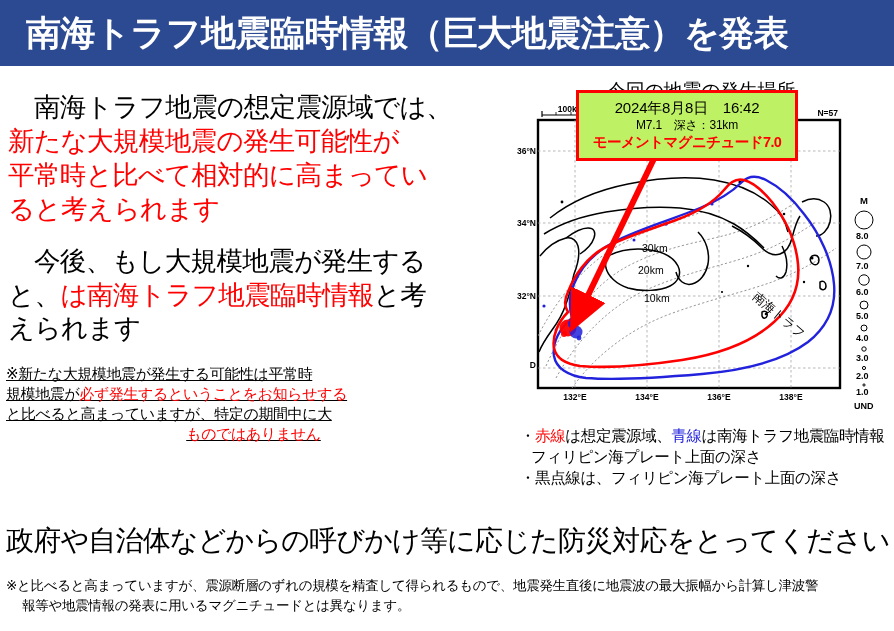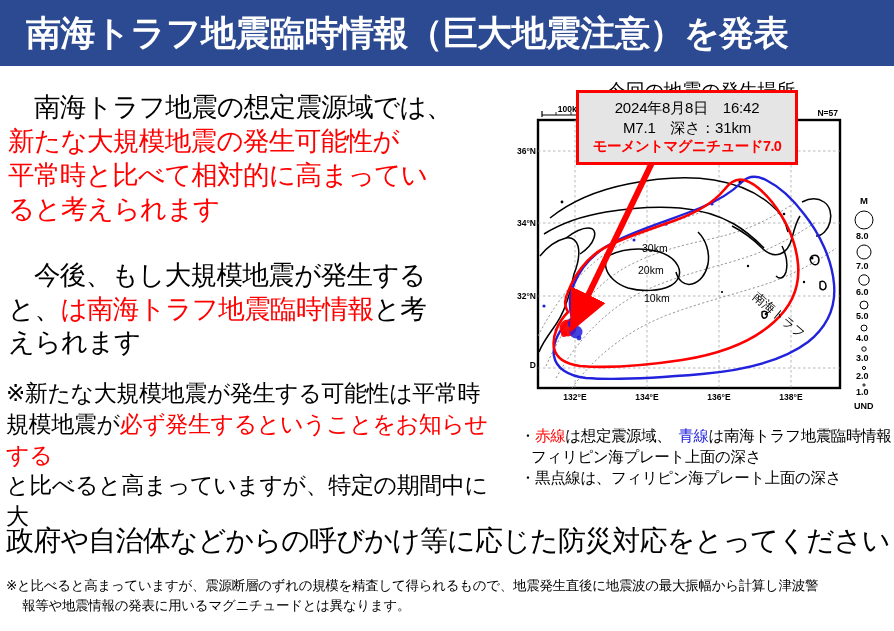--- a/index.html
+++ b/index.html
@@ -26,26 +26,26 @@
   
   .leftcol{
     position:absolute;left:0;top:72px;width:505px;height:445px;
   }
   .para{
     font-size:26.5px;line-height:1.28;color:#000;
     margin:0 0 4px 0;padding:0 6px 0 8px;
     letter-spacing:-0.6px;
   }
   .para.p1{margin-top:19px;}
-  .para.p2{margin-top:32px;}
+  .para.p2{margin-top:18px;}
   .red{color:#FF0000;text-align:center;}
   .note{
-    font-size:23px;line-height:1.33;color:#000;
+    font-size:15px;line-height:1.33;color:#000;
     margin:18px 0 0 0;padding:0 4px 0 6px;
-    letter-spacing:-0.4px;text-indent:0;
+    letter-spacing:-0.4px;text-indent:0;text-decoration:underline;
   }
   .note .ind{display:block;}
 
   
   .bottomline{
     position:absolute;left:0;top:522px;width:894px;
     font-size:28px;color:#000;letter-spacing:-0.8px;
     padding-left:6px;white-space:nowrap;
   }
   .footnote{
@@ -63,36 +63,36 @@
     position:absolute;left:0;top:0;width:386px;text-align:center;
     font-size:19px;color:#000;letter-spacing:-0.3px;
   }
   .mapfig{
     position:absolute;left:8px;top:28px;width:378px;height:312px;
   }
   .mapfig svg{display:block;}
 
   .callout{
     position:absolute;left:68px;top:12px;width:222px;
-    border:3.5px solid #FF0000;background:#e5e5e5;
+    border:3.5px solid #FF0000;background:#bef264;
     padding:5px 4px 6px 4px;box-sizing:border-box;
     text-align:center;z-index:6;
   }
   .callout .cl1{font-size:15px;color:#000;letter-spacing:-0.2px;line-height:1.3;}
-  .callout .cl2{font-size:15px;color:#000;letter-spacing:-0.2px;line-height:1.3;}
+  .callout .cl2{font-size:12px;color:#000;letter-spacing:-0.2px;line-height:1.3;}
   .callout .cl3{font-size:14.5px;color:#FF0000;font-weight:bold;letter-spacing:-0.6px;line-height:1.3;}
 
   .legend{
     position:absolute;left:12px;top:348px;width:372px;
     font-size:15.5px;line-height:1.35;color:#000;letter-spacing:-0.4px;
   }
   .legend .lrow{display:block;}
   .legend .ind2{display:block;padding-left:11px;}
   .legend .redk{color:#FF0000;}
-  .legend .bluek{color:#2222DD;margin-left:7px;}
+  .legend .bluek{color:#2222DD;}
 </style>
 </head>
 <body>
 
 <div id="slide">
 
   <div class="titlebar">
     <div class="ttl">南海トラフ地震臨時情報（巨大地震注意）を発表</div>
   </div>
 
@@ -108,20 +108,21 @@
     <div class="para p2">
       <span>　今後、もし大規模地震が発生する</span><br>
       <span>と、</span><span class="red">は南海トラフ地震臨時情報</span><span>と考</span><br>
       <span>えられます</span>
     </div>
 
     <div class="note">
       <span class="ind">※新たな大規模地震が発生する可能性は平常時</span>
       <span class="ind"><span>規模地震が</span><span class="red">必ず発生するということをお知らせする</span></span>
       <span class="ind">と比べると高まっていますが、特定の期間中に大</span>
+      <span class="ind red">ものではありません</span>
     </div>
   </div>
 
   <div class="mapwrap">
 
     <div class="maptitle">今回の地震の発生場所</div>
 
     <div class="mapfig">
       <svg width="378" height="312" viewBox="0 0 378 312" xmlns="http://www.w3.org/2000/svg">
         <defs>

